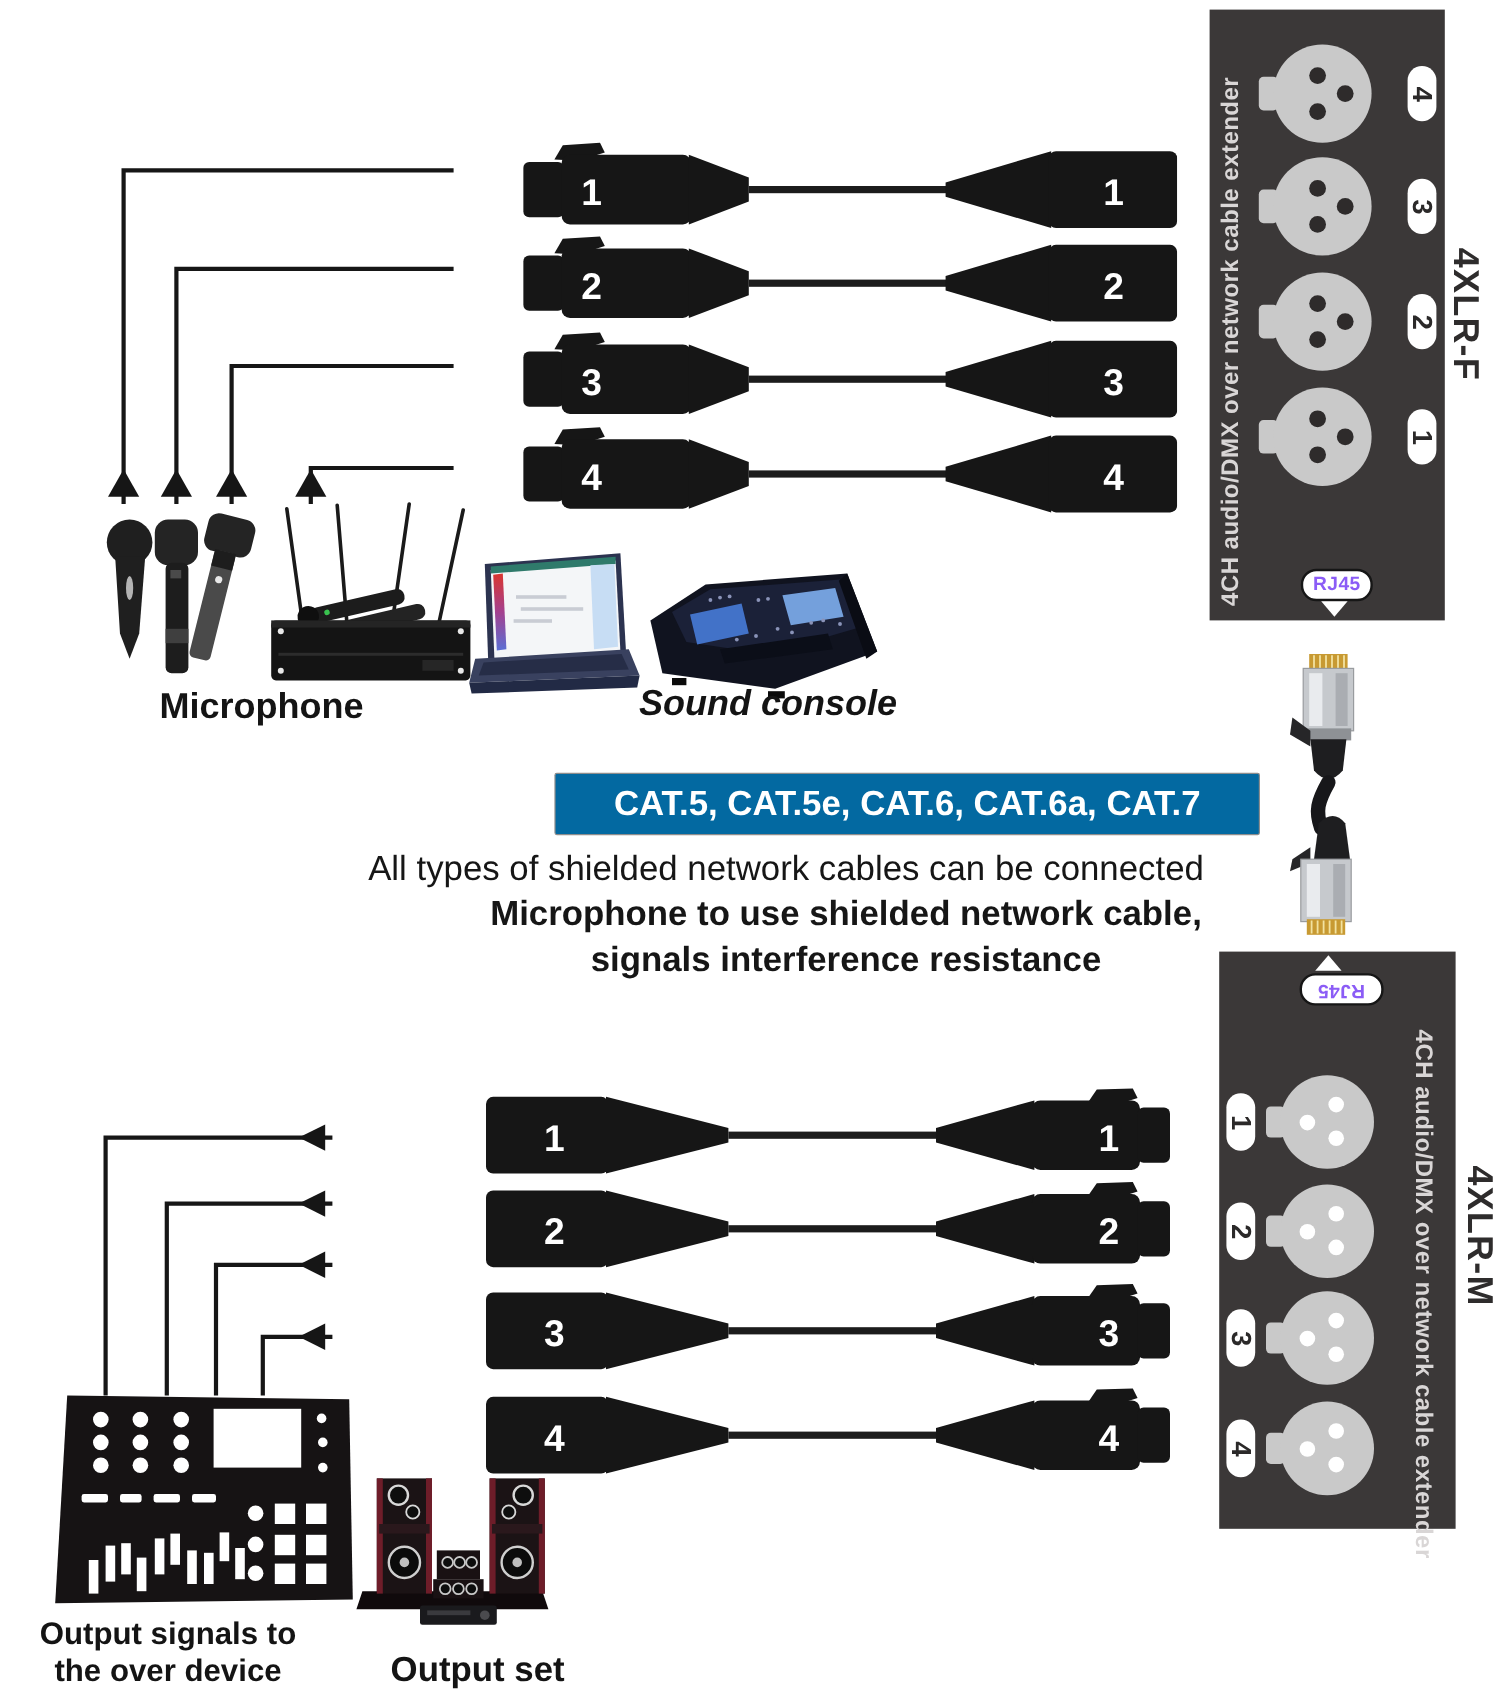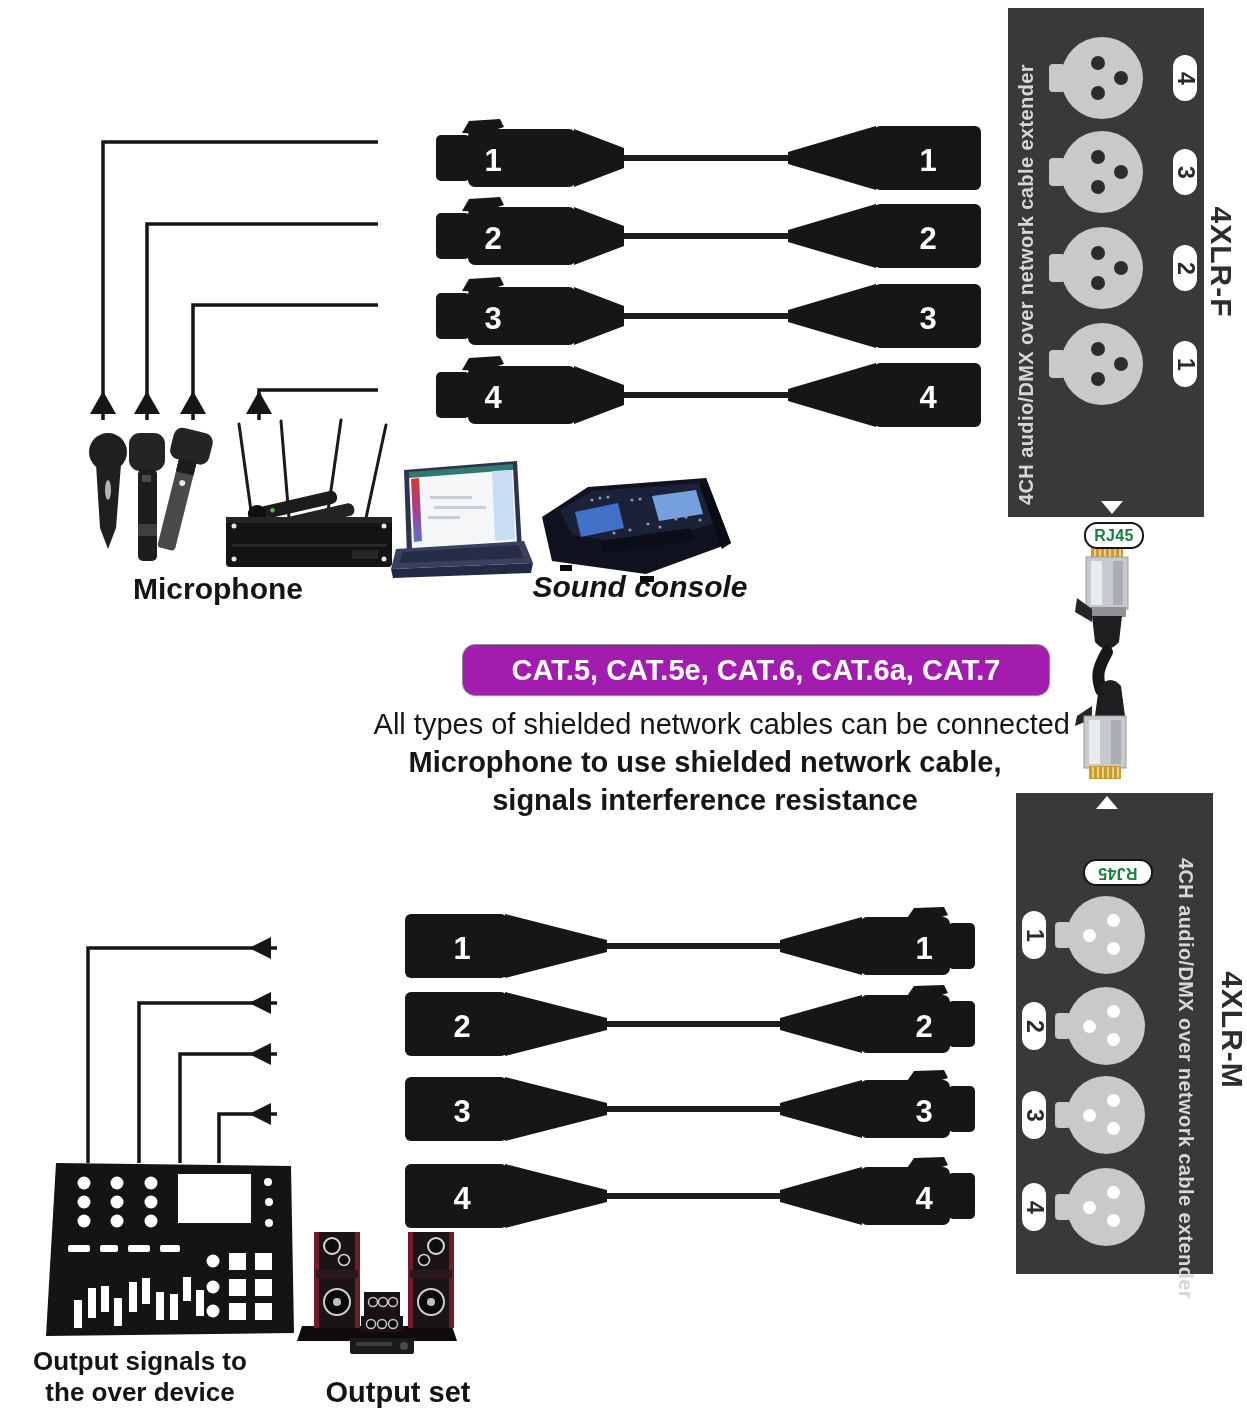--- a/index.html
+++ b/index.html
@@ -36,21 +36,21 @@
   .pill {
     position:absolute; background:#ffffff; border-radius:12px;
     display:flex; align-items:center; justify-content:center;
     color:#2b2929; font-weight:bold; font-size:23px;
   }
   .pill span { display:block; transform:rotate(90deg); }
 
   .rj45 {
     position:absolute; background:#ffffff; border:2px solid #161616; border-radius:13px;
     display:flex; align-items:center; justify-content:center;
-    font-weight:bold; font-size:16px; color:#15803d; letter-spacing:0.3px;margin-top:48px;
+    font-weight:bold; font-size:16px; color:#8b5cf6; letter-spacing:0.3px;
   }
   .rj45 .flip { display:block; transform:rotate(180deg); }
   .tri-down { position:absolute; width:0; height:0;
     border-left:11px solid transparent; border-right:11px solid transparent; border-top:13px solid #ffffff; }
   .tri-up { position:absolute; width:0; height:0;
     border-left:11px solid transparent; border-right:11px solid transparent; border-bottom:13px solid #ffffff; }
 
   .device-name {
     position:absolute; width:150px; height:40px; line-height:40px; text-align:center;
     font-weight:bold; font-size:30px; color:#2e2c2c; letter-spacing:1px;
@@ -59,26 +59,26 @@
 
   
   .caption { position:absolute; text-align:center; color:#141414; font-weight:bold; }
   #mic-label        { left:108px; top:572px; width:220px; font-size:30px; }
   #console-label    { left:520px; top:570px; width:240px; font-size:30px;font-style:italic; }
   #speaker-label    { left:298px; top:1376px; width:200px; font-size:29px; }
   #output-label     { left:15px;  top:1346px; width:250px; font-size:26px; line-height:31px; }
 
   #cat-banner {
     position:absolute; left:462px; top:644px; width:586px; height:50px;
-    background:#a21caf; border-radius:13px; border:1px solid #8d8d8d;
+    background:#0369a1; border-radius:2px; border:1px solid #8d8d8d;
     display:flex; align-items:center; justify-content:center;
     color:#ffffff; font-weight:bold; font-size:29px; white-space:nowrap;
   }
   .info-line { position:absolute; width:830px; text-align:center; color:#161616; font-size:29px; white-space:nowrap; }
-  #info-line1 { left:240px; top:708px; font-weight:normal;text-align:right; }
+  #info-line1 { left:240px; top:708px; font-weight:normal; }
   #info-line2 { left:290px; top:746px; font-weight:bold; }
   #info-line3 { left:290px; top:784px; font-weight:bold; }
 </style>
 </head>
 <body>
 
 <div id="canvas">
 
   <svg id="schematic" class="abs" width="1247" height="1415" viewBox="0 0 1247 1415">
     <defs>

